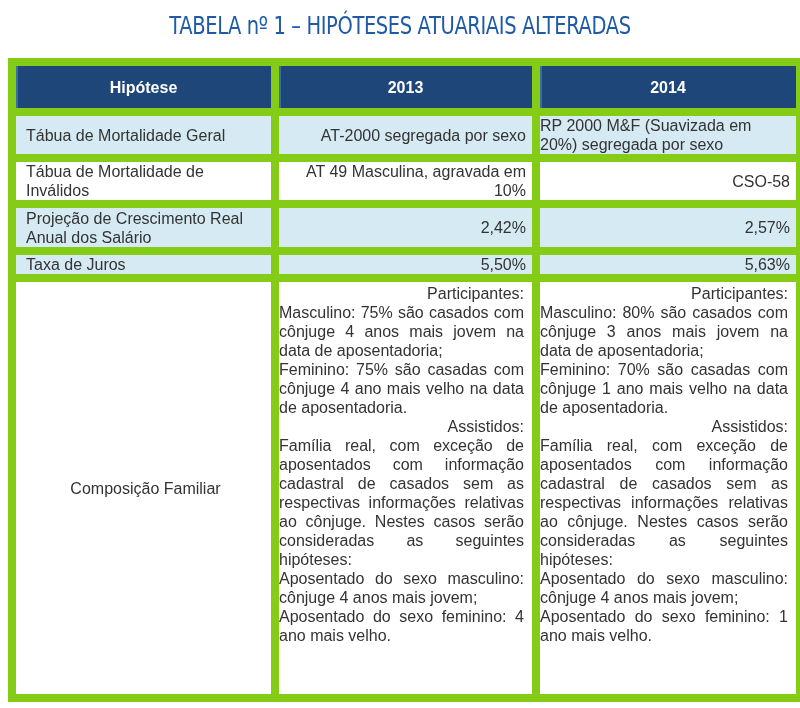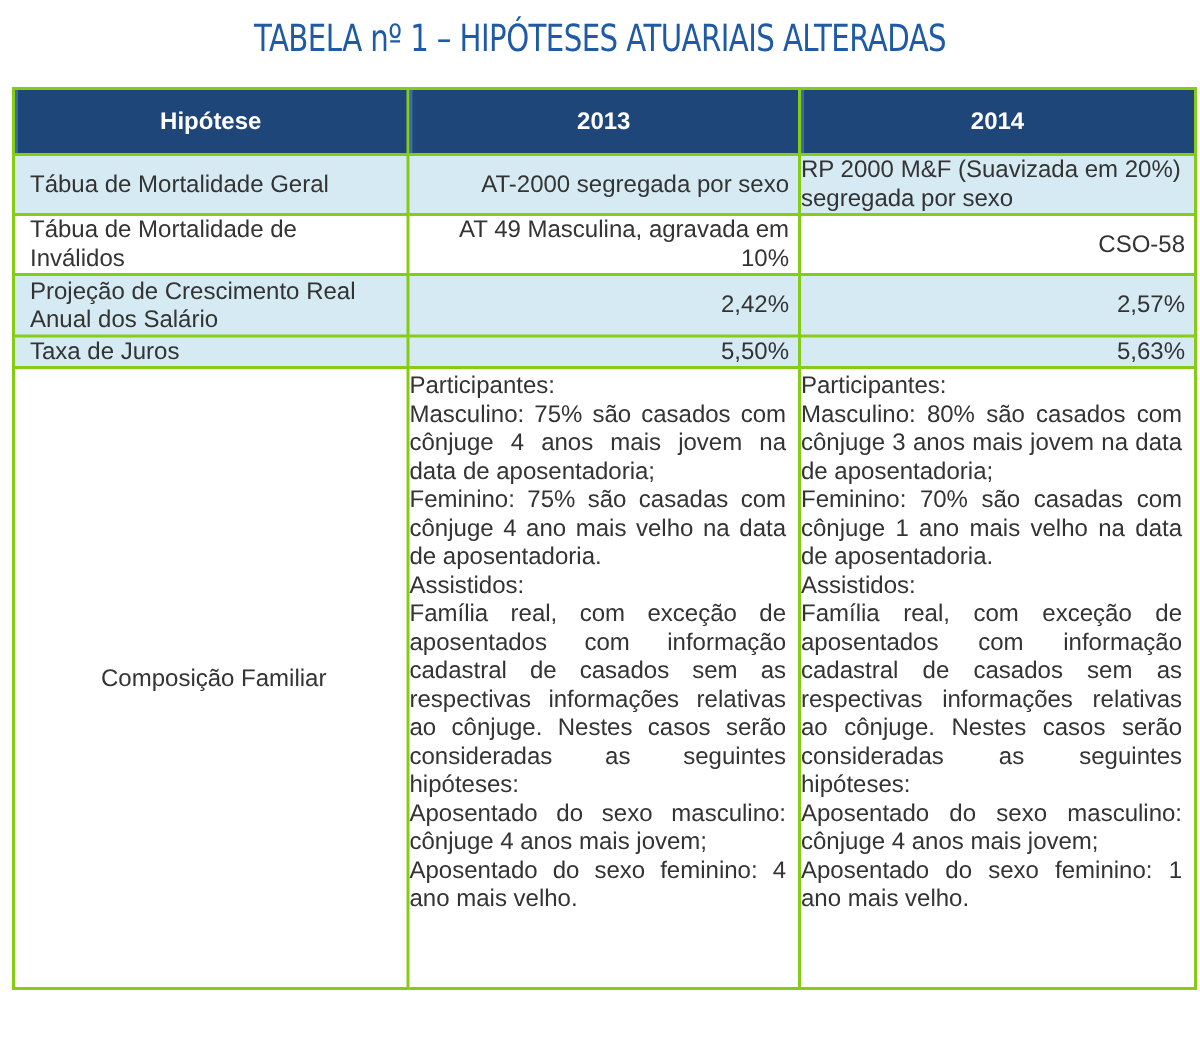--- a/index.html
+++ b/index.html
@@ -38,21 +38,21 @@
     }
     table {
       border-collapse: collapse;
       width: 788px;
       table-layout: fixed;
     }
     col.c1 { width: 263px; }
     col.c2 { width: 261px; }
     col.c3 { width: 264px; }
     th, td {
-      border: 2px solid #84cc16;
+      border: 8px solid #84cc16;
       padding: 0;
       vertical-align: middle;
       font-size: 16px;
       line-height: 19px;
     }
     thead th {
       background: #1f4679;
       color: #ffffff;
       font-weight: bold;
       font-size: 16px;
@@ -82,20 +82,21 @@
     tr.r4 td { height: 37px; }
     tr.r5 td { height: 19px; }
     tr.r6 td { height: 412px; vertical-align: top; }
     .para {
       text-align: justify;
       text-align-last: left;
       margin: 0;
     }
     .line-block {
       display: block;
+      text-align: right;
     }
     .comp-text {
       padding-top: 2px;
     }
   </style>
 </head>
 <body>
 
 <div class="title">TABELA nº 1 – HIPÓTESES ATUARIAIS ALTERADAS</div>
 

